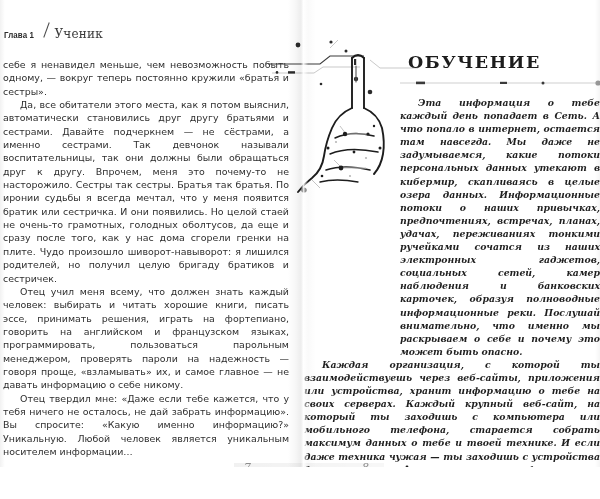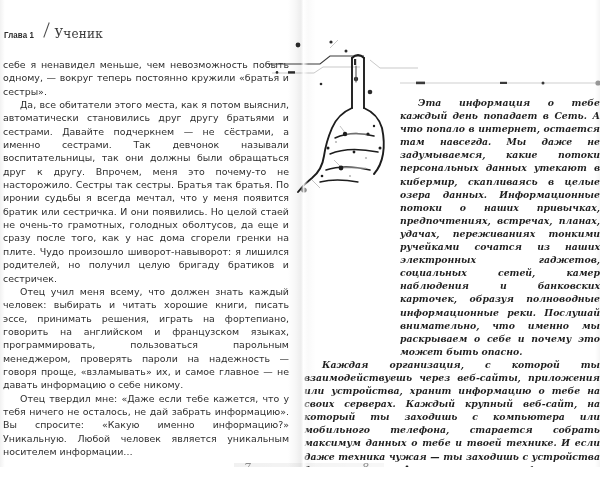--- a/index.html
+++ b/index.html
@@ -135,20 +135,21 @@
         <circle cx="92" cy="96" r="1.2"></circle>
         <circle cx="72" cy="122" r="1.4"></circle>
       </g>
       <g fill="#b8b8b8">
         <circle cx="54" cy="112" r="1.1"></circle>
         <circle cx="68" cy="146" r="1.1"></circle>
         <circle cx="84" cy="128" r="1.1"></circle>
       </g>
     </svg>
 
+    <div class="chapter-heading">ОБУЧЕНИЕ</div>
 
     <svg class="heading-rule" viewBox="0 0 204 8">
       <line x1="0" y1="4" x2="200" y2="4" stroke="#cfcfcf" stroke-width="1"></line>
       <g fill="#3a3a3a">
         <rect x="16" y="2.6" width="9" height="2.6"></rect>
         <rect x="100" y="2.8" width="7" height="2.2"></rect>
         <circle cx="143" cy="4" r="1.5"></circle>
         <circle cx="198" cy="4" r="2.6" fill="#9a9a9a"></circle>
       </g>
     </svg>

